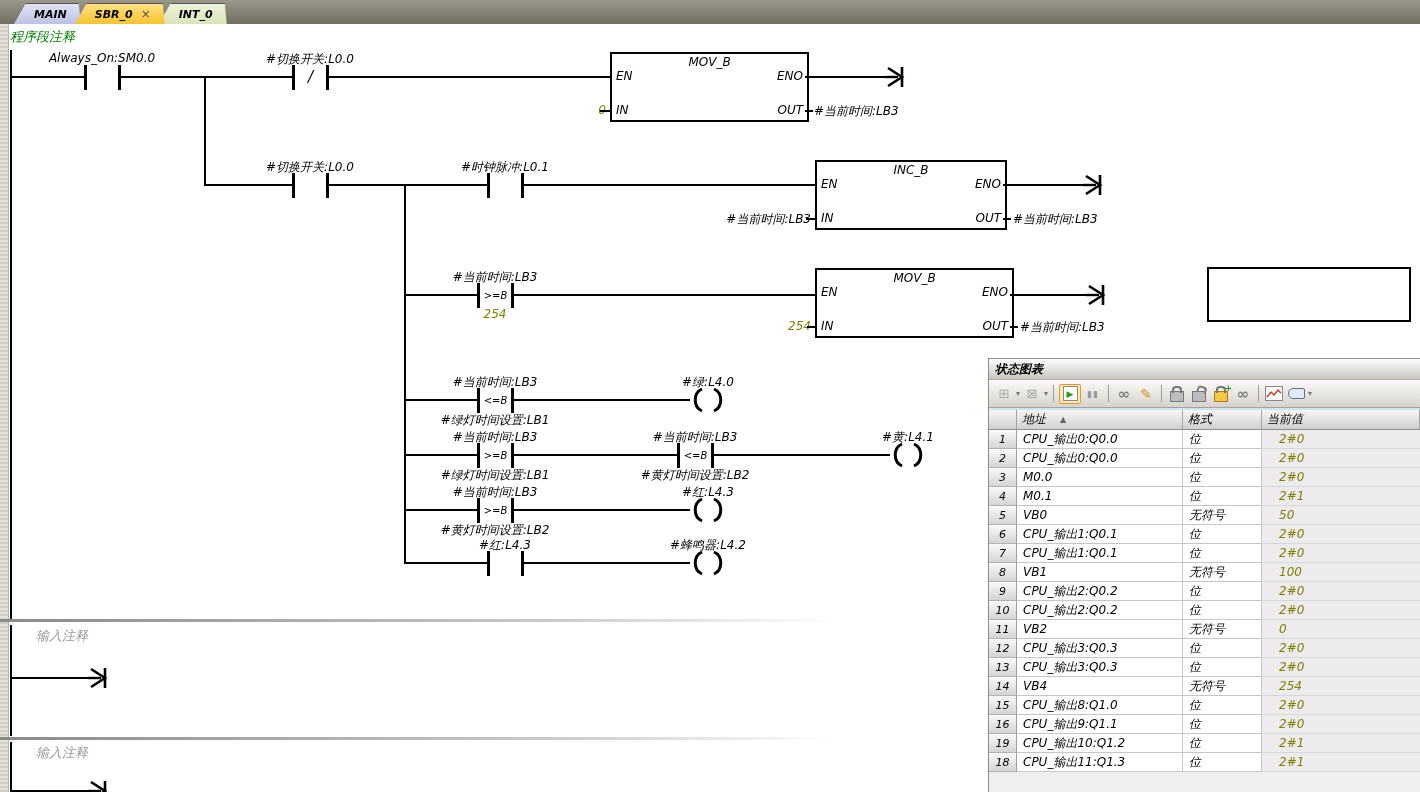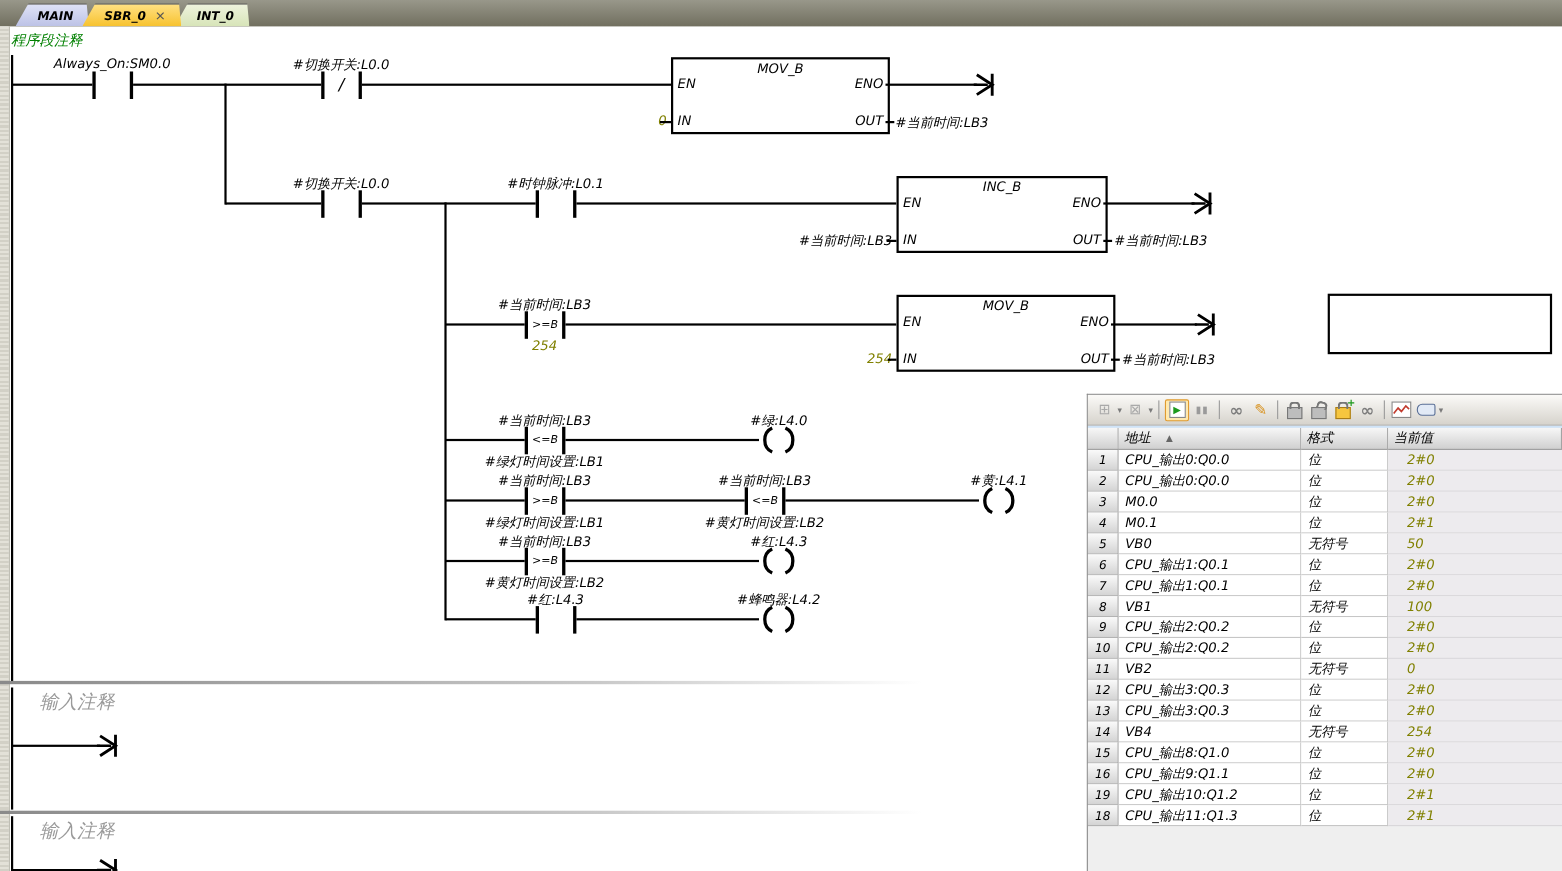--- a/index.html
+++ b/index.html
@@ -13,21 +13,21 @@
        clip-path:polygon(12px 0,calc(100% - 2px) 0,100% 100%,0 100%);
        border-top:1px solid #555;}
   .tab-main{background:linear-gradient(#dfe2f6,#bcc2e6);margin-left:14px;}
   .tab-active{background:linear-gradient(#ffe082,#f7c22e);z-index:2;}
   .tab-int{background:linear-gradient(#eef3dd,#d7e4b8);}
   .tab .close{margin-left:8px;font-weight:normal;color:#555;font-size:12px;cursor:default;}
   
   .gutter{position:absolute;left:0;top:24px;width:8px;height:768px;
           background:repeating-linear-gradient(#e3e1d8 0 2px,#d2d0c6 2px 4px);border-right:1px solid #b9b7ac;}
   .comment-green{position:absolute;font-size:13px;color:#008000;white-space:nowrap;}
-  .comment-gray{position:absolute;font-size:17px;color:#9a9a9a;white-space:nowrap;}
+  .comment-gray{position:absolute;font-size:13px;color:#9a9a9a;white-space:nowrap;}
   .hline{position:absolute;height:2px;background:#000;}
   .vline{position:absolute;width:2px;background:#000;}
   .contact{position:absolute;width:37px;height:25px;background:#fff;
            display:flex;align-items:center;justify-content:center;}
   .contact::before,.contact::after{content:"";position:absolute;top:0;bottom:0;width:3px;background:#000;}
   .contact::before{left:0}.contact::after{right:0}
   .ctext{font-size:10px;line-height:1;}
   .cslash{font-size:15px;line-height:1;}
   .llab{position:absolute;font-size:12px;white-space:nowrap;transform:translateX(-50%);}
   .rlab{position:absolute;font-size:12px;white-space:nowrap;transform:translateX(-100%);}
@@ -253,20 +253,23 @@
   <span class="comment-gray" style="left:36px;top:744px;">输入注释</span>
   <div class="vline" style="left:10px;top:742px;height:50px;"></div>
   <div class="hline" style="left:11px;top:790px;width:80px;"></div>
   <svg class="wirearrow" style="left:88px;top:778px;" viewBox="0 0 26 26">
     <path d="M0 13 H13" stroke="#000" stroke-width="2.4" fill="none"></path>
     <path d="M3 4 L17 13 L3 22" stroke="#000" stroke-width="2.6" fill="none"></path>
     <path d="M17 3 V23" stroke="#000" stroke-width="2.6" fill="none"></path>
   </svg>
 
   <div class="panel">
+    <div class="ptitle">
+      <span>状态图表</span>
+    </div>
     <div class="ptoolbar">
       <div class="ticon dis">
           <span>⊞</span>
         </div>
       <span class="caret">▾</span>
       <div class="ticon dis">
           <span>⊠</span>
         </div>
       <span class="caret">▾</span>
       <div class="tsep"></div>

